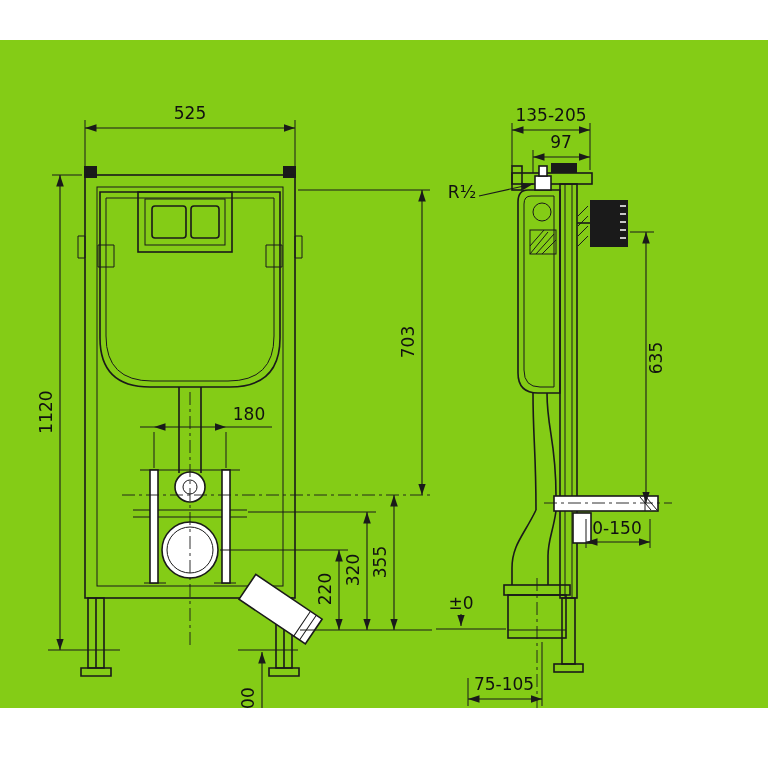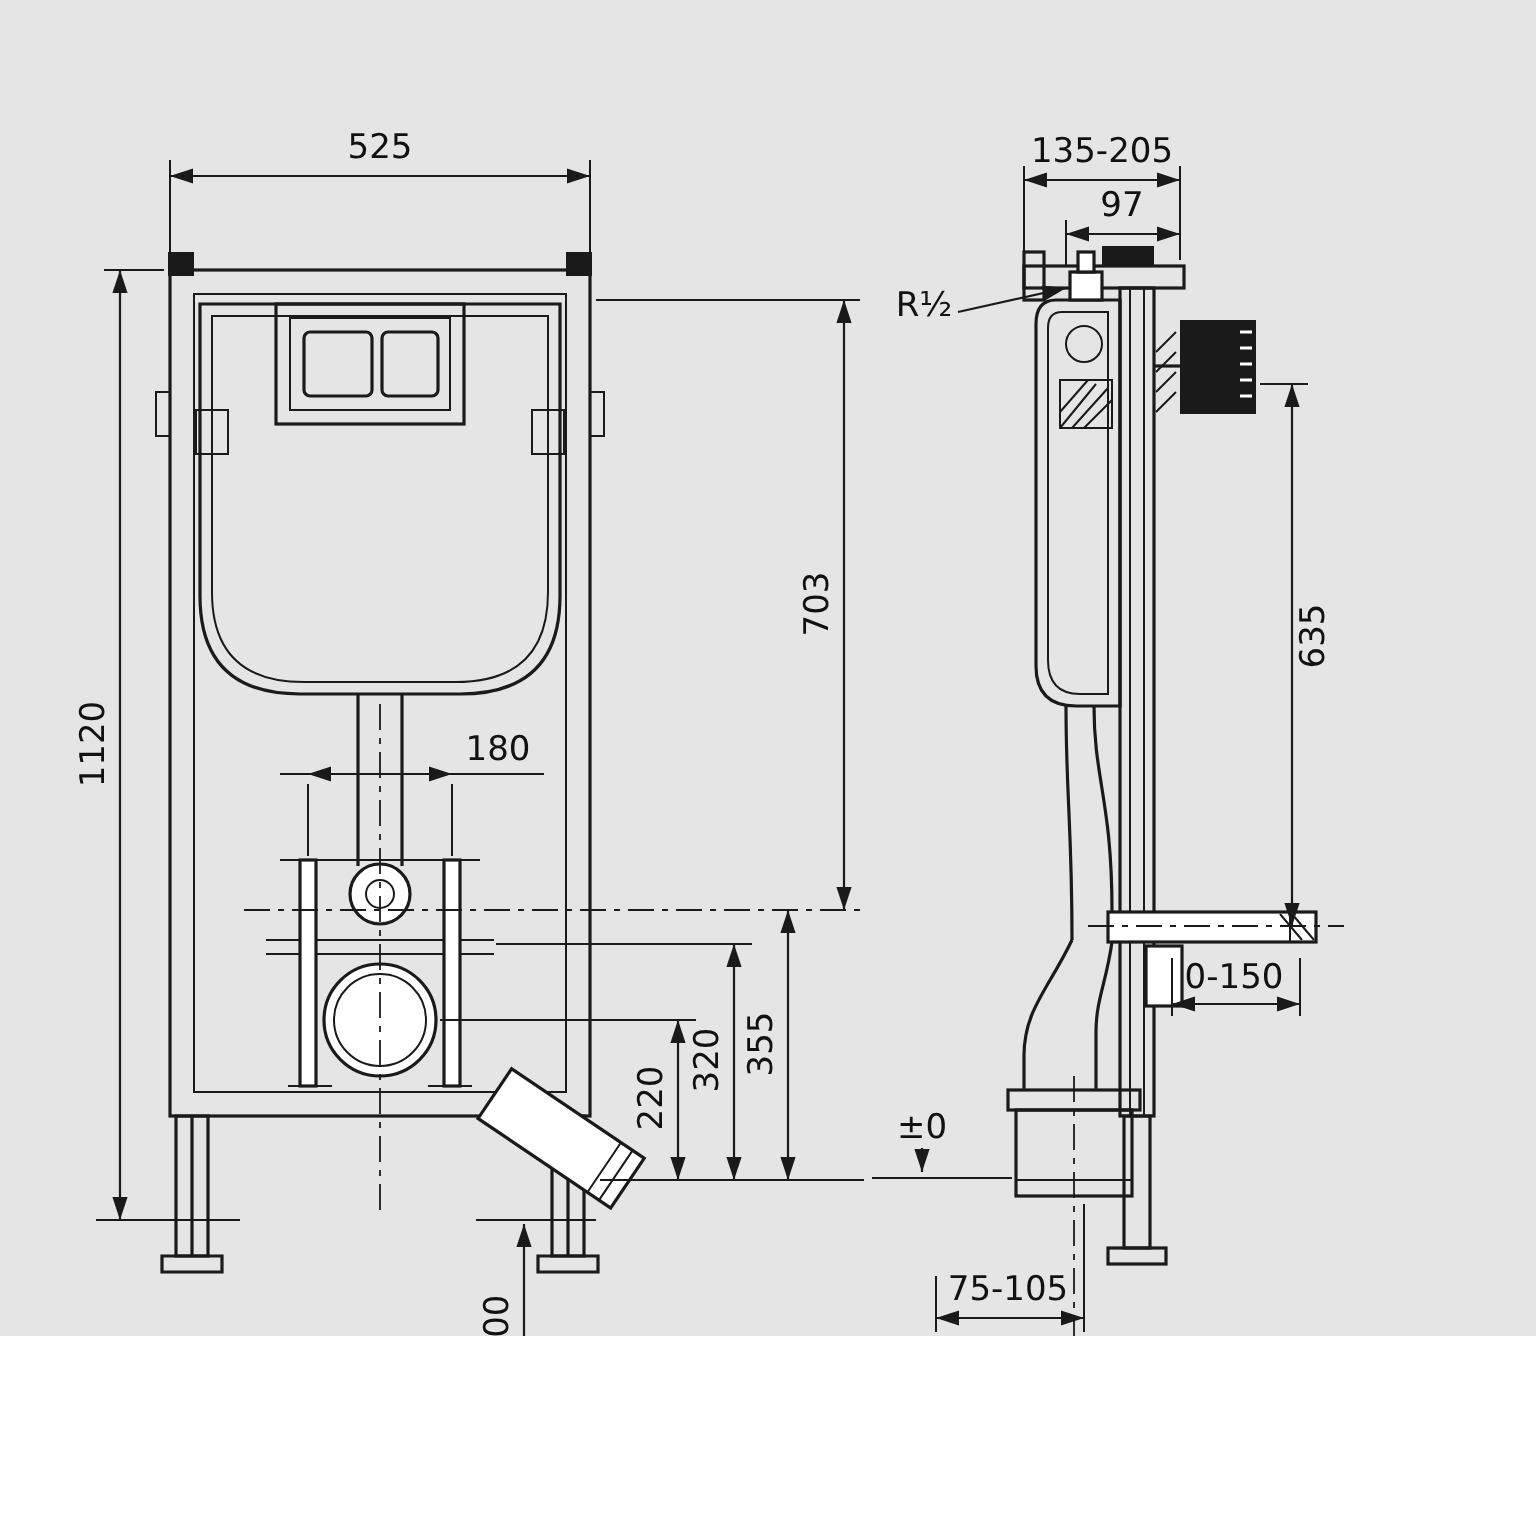--- a/index.html
+++ b/index.html
@@ -1,16 +1,16 @@
 <!DOCTYPE html>
 <html><head>
 <meta charset="utf-8">
 <style>
   html,body { margin:0; padding:0; background:#ffffff; }
-  .page { width:768px; height:668px; background:#e5e5e5; position:relative; overflow:hidden; }
+  .page { width:768px; height:668px; background:#84cc16; position:relative; overflow:hidden;margin-top:40px; }
   svg { display:block; }
   .ln  { fill:none; stroke:#1a1a1a; stroke-width:1.6; }
   .lnt { fill:none; stroke:#1a1a1a; stroke-width:1; }
   .lnw { fill:#ffffff; stroke:#1a1a1a; stroke-width:1.6; }
   .fillb { fill:#1a1a1a; stroke:none; }
   .cl  { fill:none; stroke:#1a1a1a; stroke-width:0.9; stroke-dasharray:13 4 3 4; }
   .dim { fill:none; stroke:#1a1a1a; stroke-width:1.1; }
   .ext { fill:none; stroke:#1a1a1a; stroke-width:1; }
   .stripe { fill:none; stroke:#ffffff; stroke-width:1.4; }
   .t { font-family:"DejaVu Sans","Liberation Sans",sans-serif; font-size:17px; fill:#111111; text-anchor:middle; }

